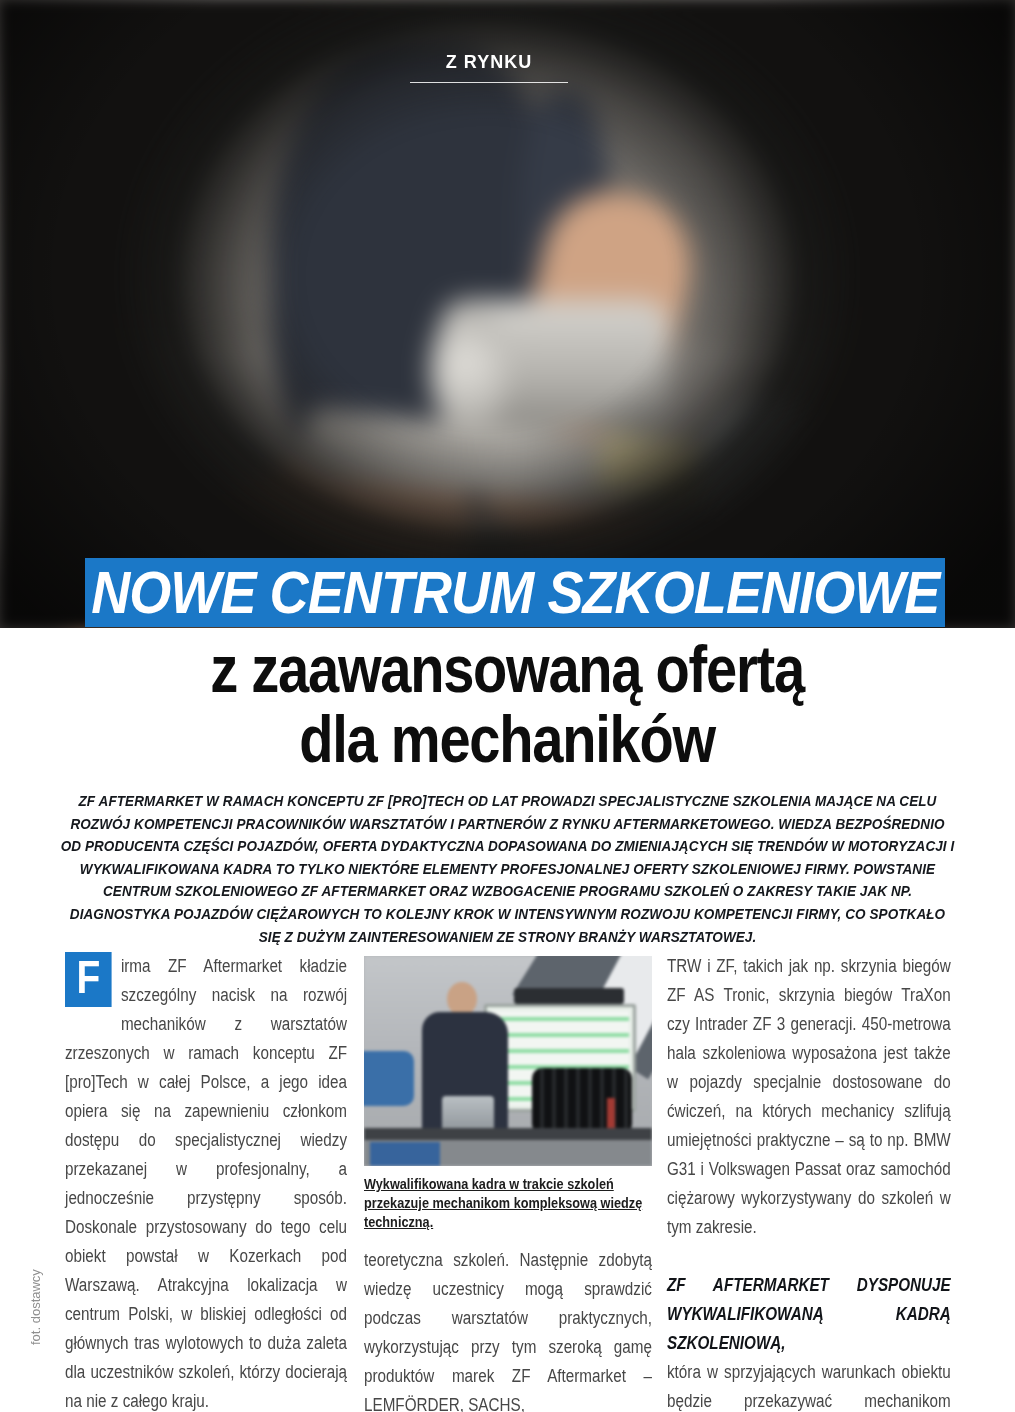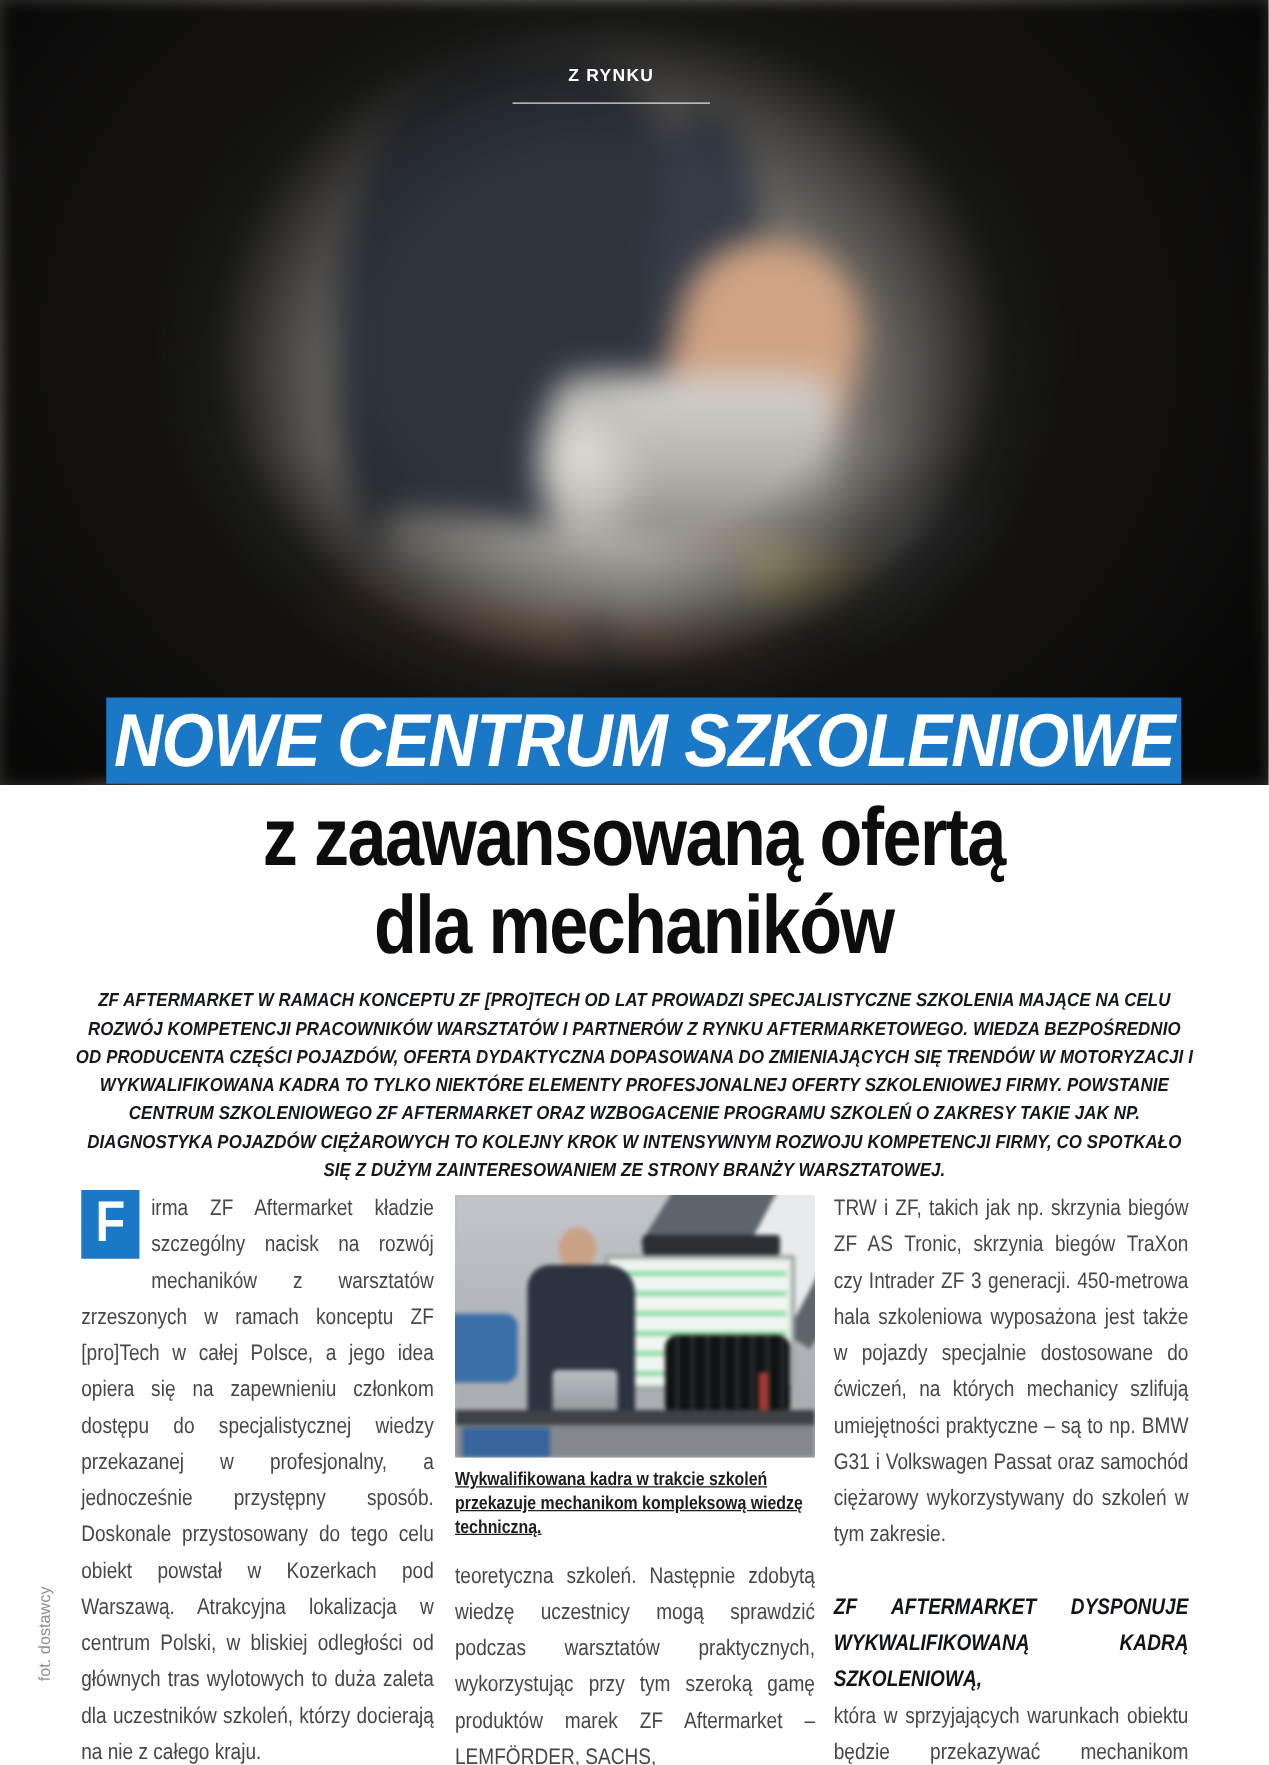--- a/index.html
+++ b/index.html
@@ -35,21 +35,21 @@
            background:#ccd2d4;}
   .ph-wood{position:absolute;left:820px;top:330px;width:120px;height:220px;border-radius:30px;
            background:#a98e66;transform:rotate(18deg);}
   .hero .vignette{position:absolute;inset:0;filter:blur(6px);
      background:radial-gradient(ellipse 37% 50% at 48% 44%,
         rgba(0,0,0,0) 50%, rgba(25,24,23,0.40) 66%, rgba(14,14,13,0.90) 84%, #121110 100%);}
   .hero .vignette2{position:absolute;inset:0;
      background:radial-gradient(ellipse 60% 80% at 48% 44%, rgba(0,0,0,0) 70%, rgba(0,0,0,0.55) 100%);}
 
   .kicker{position:absolute;left:0;top:52px;width:978px;text-align:center;color:#ffffff;
-          font-weight:bold;font-size:14px;letter-spacing:1px;z-index:5;}
+          font-weight:bold;font-size:18px;letter-spacing:1px;z-index:5;}
   .kicker-line{position:absolute;left:410px;top:82px;width:158px;height:1px;background:rgba(255,255,255,0.85);z-index:5;}
 
   
   .banner{position:absolute;left:85px;top:558px;width:860px;height:69px;background:#1b78c7;z-index:6;
           display:flex;align-items:flex-start;justify-content:center;overflow:visible;}
   .banner-inner{width:956px;transform:scaleX(0.9);transform-origin:50% 50%;text-align:center;
           color:#ffffff;font-weight:bold;font-style:italic;font-size:60px;letter-spacing:-1px;white-space:nowrap;}
 
   
   .headline{position:absolute;left:-90px;top:634px;width:1194px;transform:scaleX(0.85);transform-origin:50% 0;

